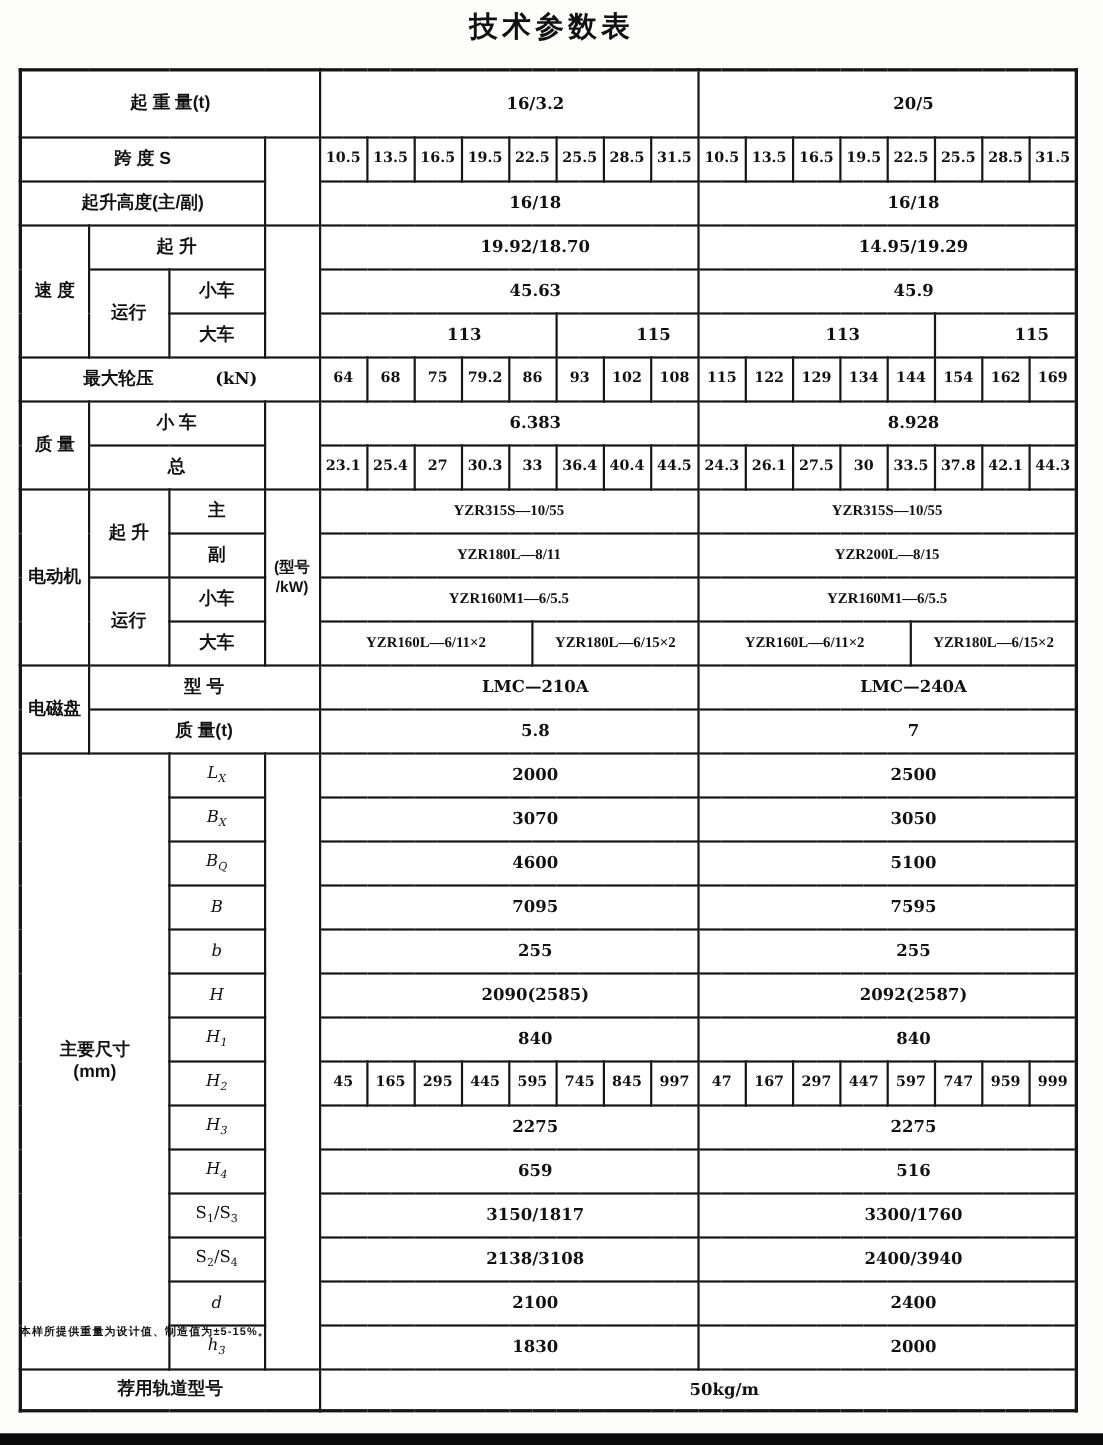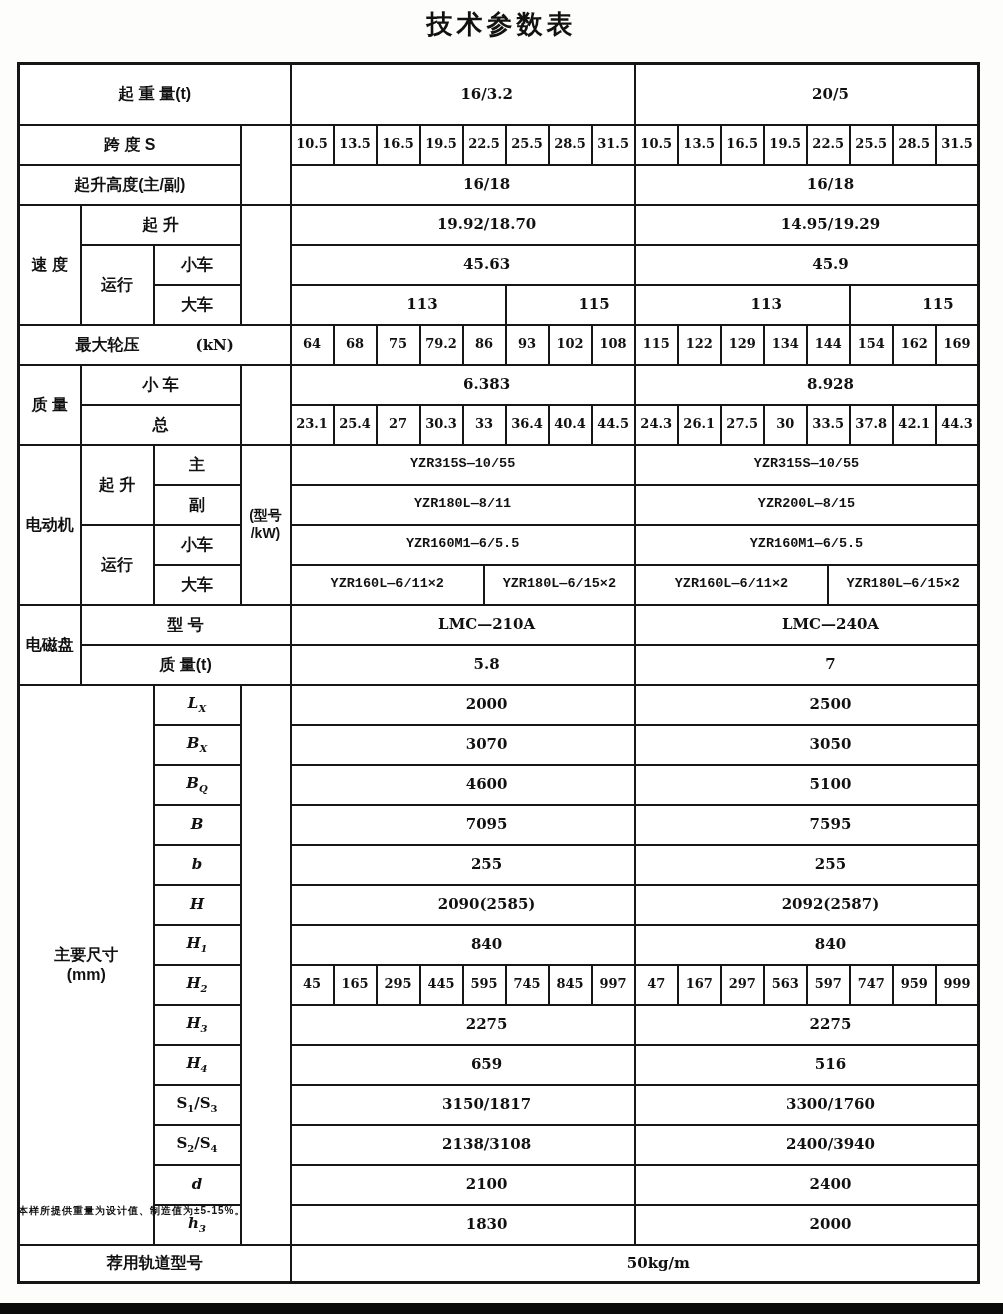--- a/index.html
+++ b/index.html
@@ -9,22 +9,22 @@
   table{border-collapse:collapse;table-layout:fixed;margin:20px 0 0 17px;width:963px;
         border:3px solid #161616;background:#fff;}
   td{border:2px solid #161616;text-align:center;vertical-align:middle;padding:0;
      overflow:hidden;line-height:1.25;}
   tr{height:40px;}
   tr.r50{height:61px;}
   tr.r38{height:38px;}
   .zh{font-weight:bold;font-size:16px;}
   .num{font-family:"DejaVu Serif","Liberation Serif",serif;font-weight:bold;font-size:15px;padding-left:48px;}
   .sm{font-family:"DejaVu Serif","Liberation Serif",serif;font-weight:bold;font-size:13px;}
-  .mot{font-family:Liberation Mono, monospace;font-weight:bold;font-size:13.5px;}
-  .dim{font-family:"DejaVu Serif","Liberation Serif",serif;font-style:italic;font-weight:bold;font-size:15px;}
+  .mot{font-family:Liberation Serif, serif;font-weight:bold;font-size:13.5px;}
+  .dim{font-family:"DejaVu Serif","Liberation Serif",serif;font-style:italic;font-weight:normal;font-size:15px;}
   .dim sub{font-size:10px;}
   .up{font-style:normal;}
   .pre{white-space:pre-line;}
   .gap{display:inline-block;width:8px;}
   .note{position:absolute;left:18px;top:1204px;font-size:10px;font-weight:bold;letter-spacing:1px;}
   .strip{position:absolute;left:0;bottom:0;width:1003px;height:11px;background:#0b0b0b;}
 </style>
 </head>
 <body>
 
@@ -240,21 +240,21 @@
   <td colspan="2" class="sm">165</td>
   <td colspan="2" class="sm">295</td>
   <td colspan="2" class="sm">445</td>
   <td colspan="2" class="sm">595</td>
   <td colspan="2" class="sm">745</td>
   <td colspan="2" class="sm">845</td>
   <td colspan="2" class="sm">997</td>
   <td colspan="2" class="sm">47</td>
   <td colspan="2" class="sm">167</td>
   <td colspan="2" class="sm">297</td>
-  <td colspan="2" class="sm">563</td>
+  <td colspan="2" class="sm">447</td>
   <td colspan="2" class="sm">597</td>
   <td colspan="2" class="sm">747</td>
   <td colspan="2" class="sm">959</td>
   <td colspan="2" class="sm">999</td>
 </tr>
 
 <tr>
   <td class="dim"><span>H</span><sub>3</sub></td>
   <td colspan="16" class="num">2275</td>
   <td colspan="16" class="num">2275</td>

